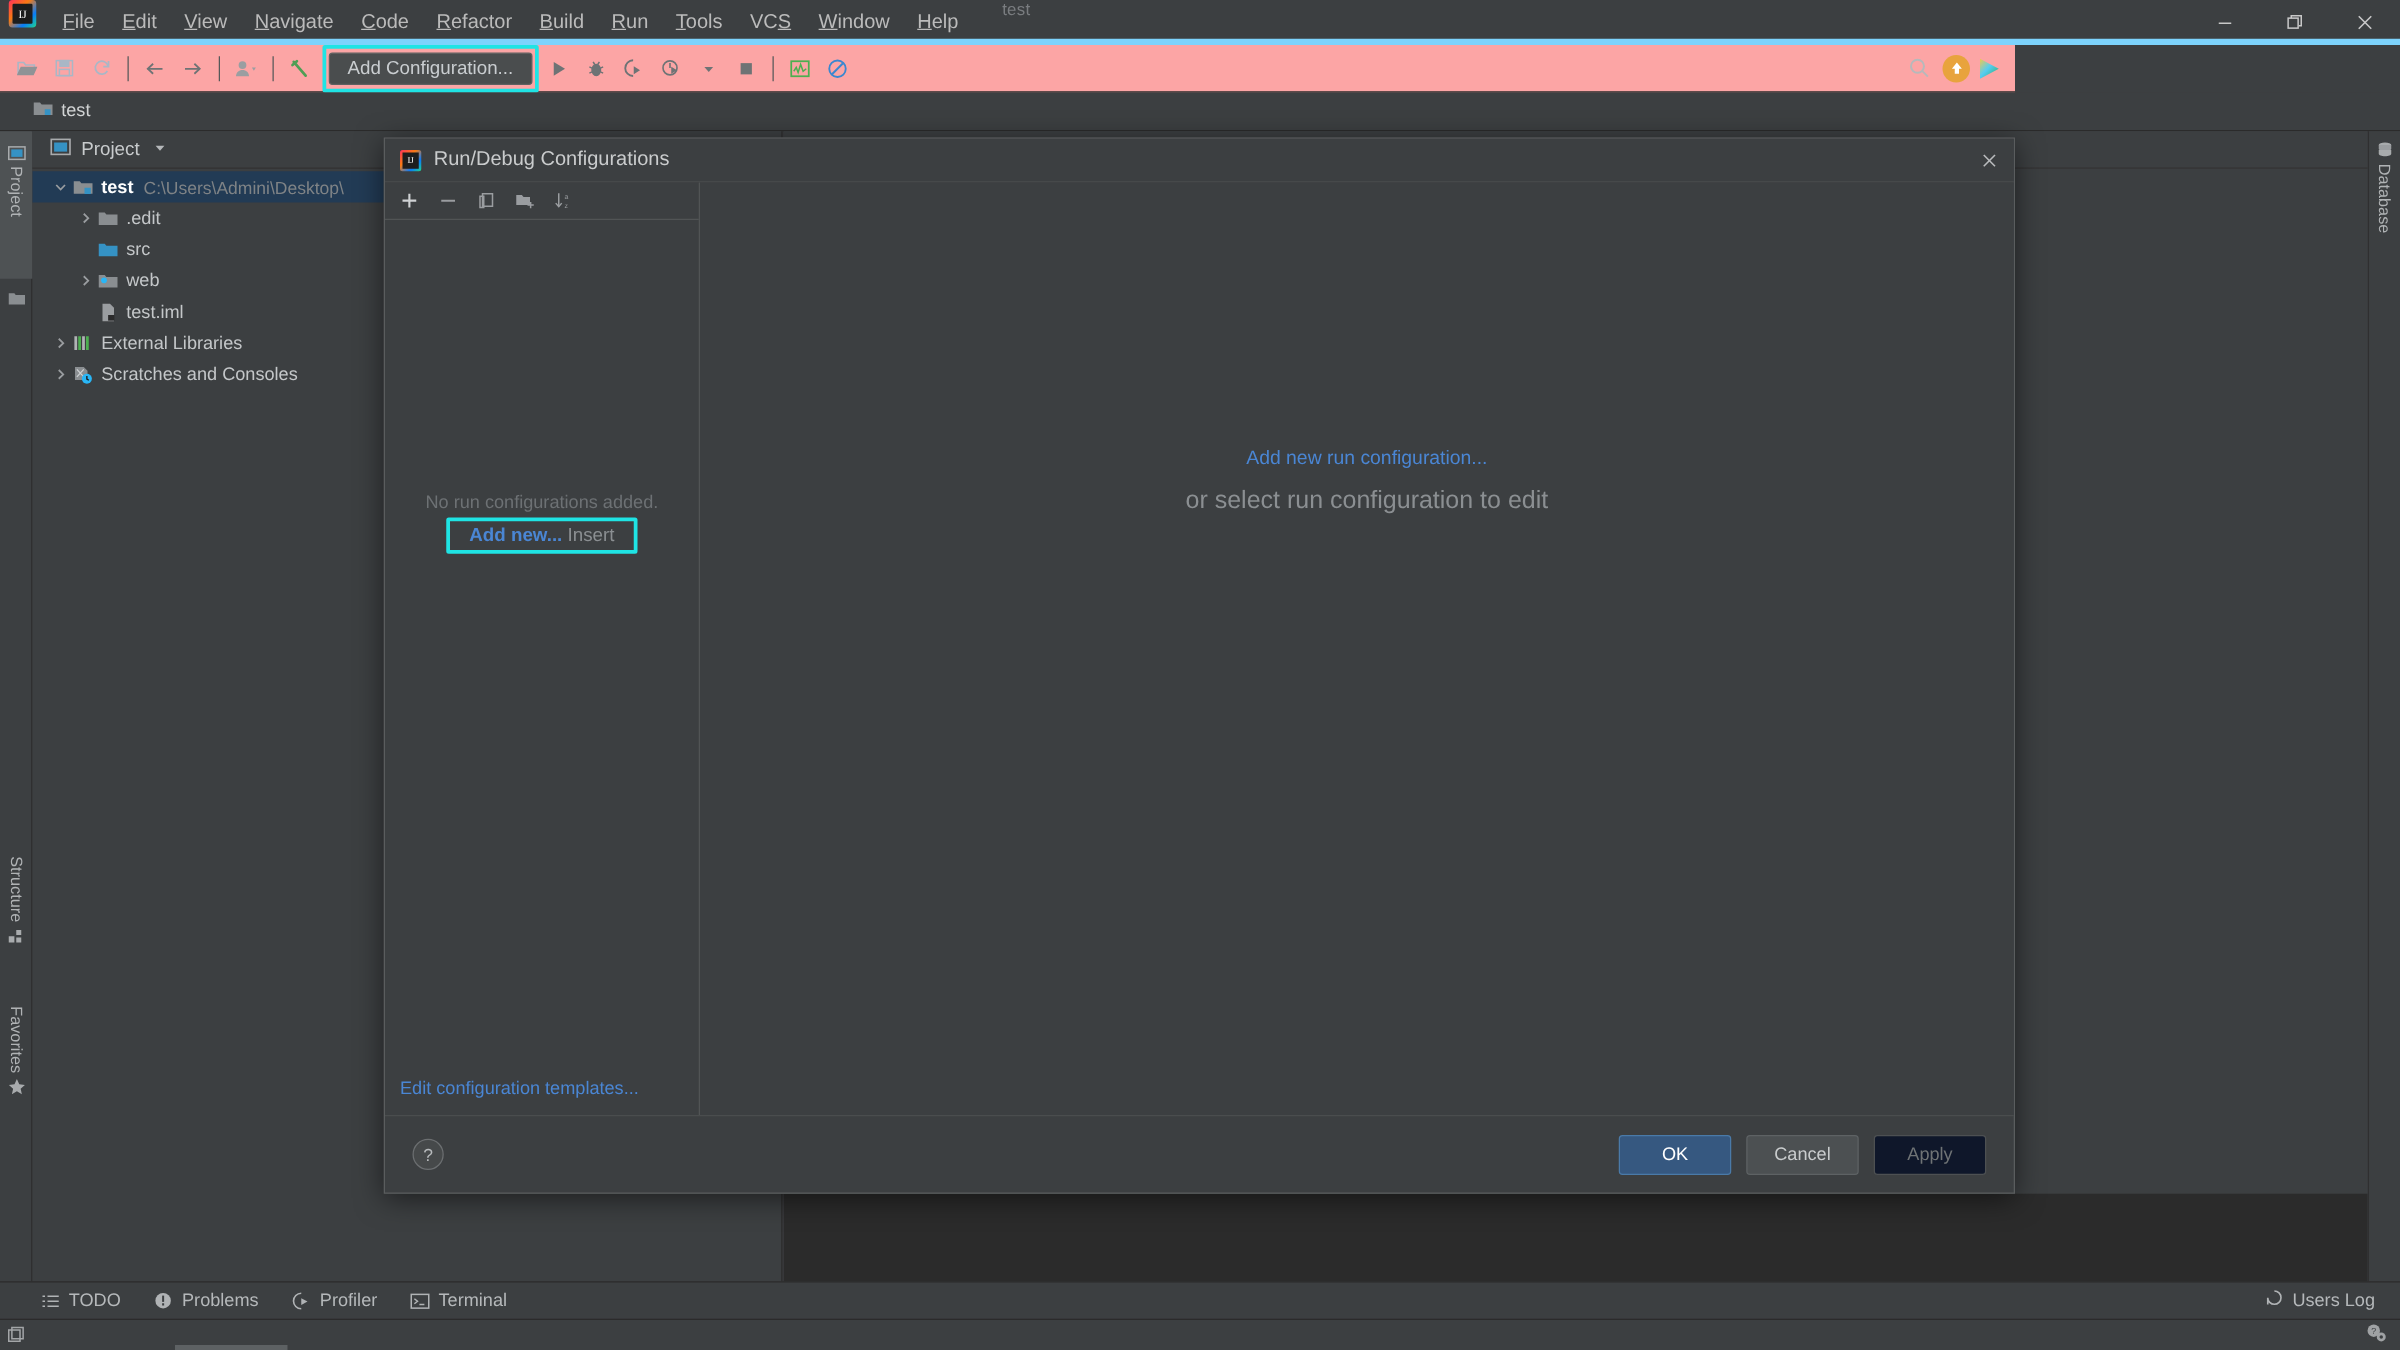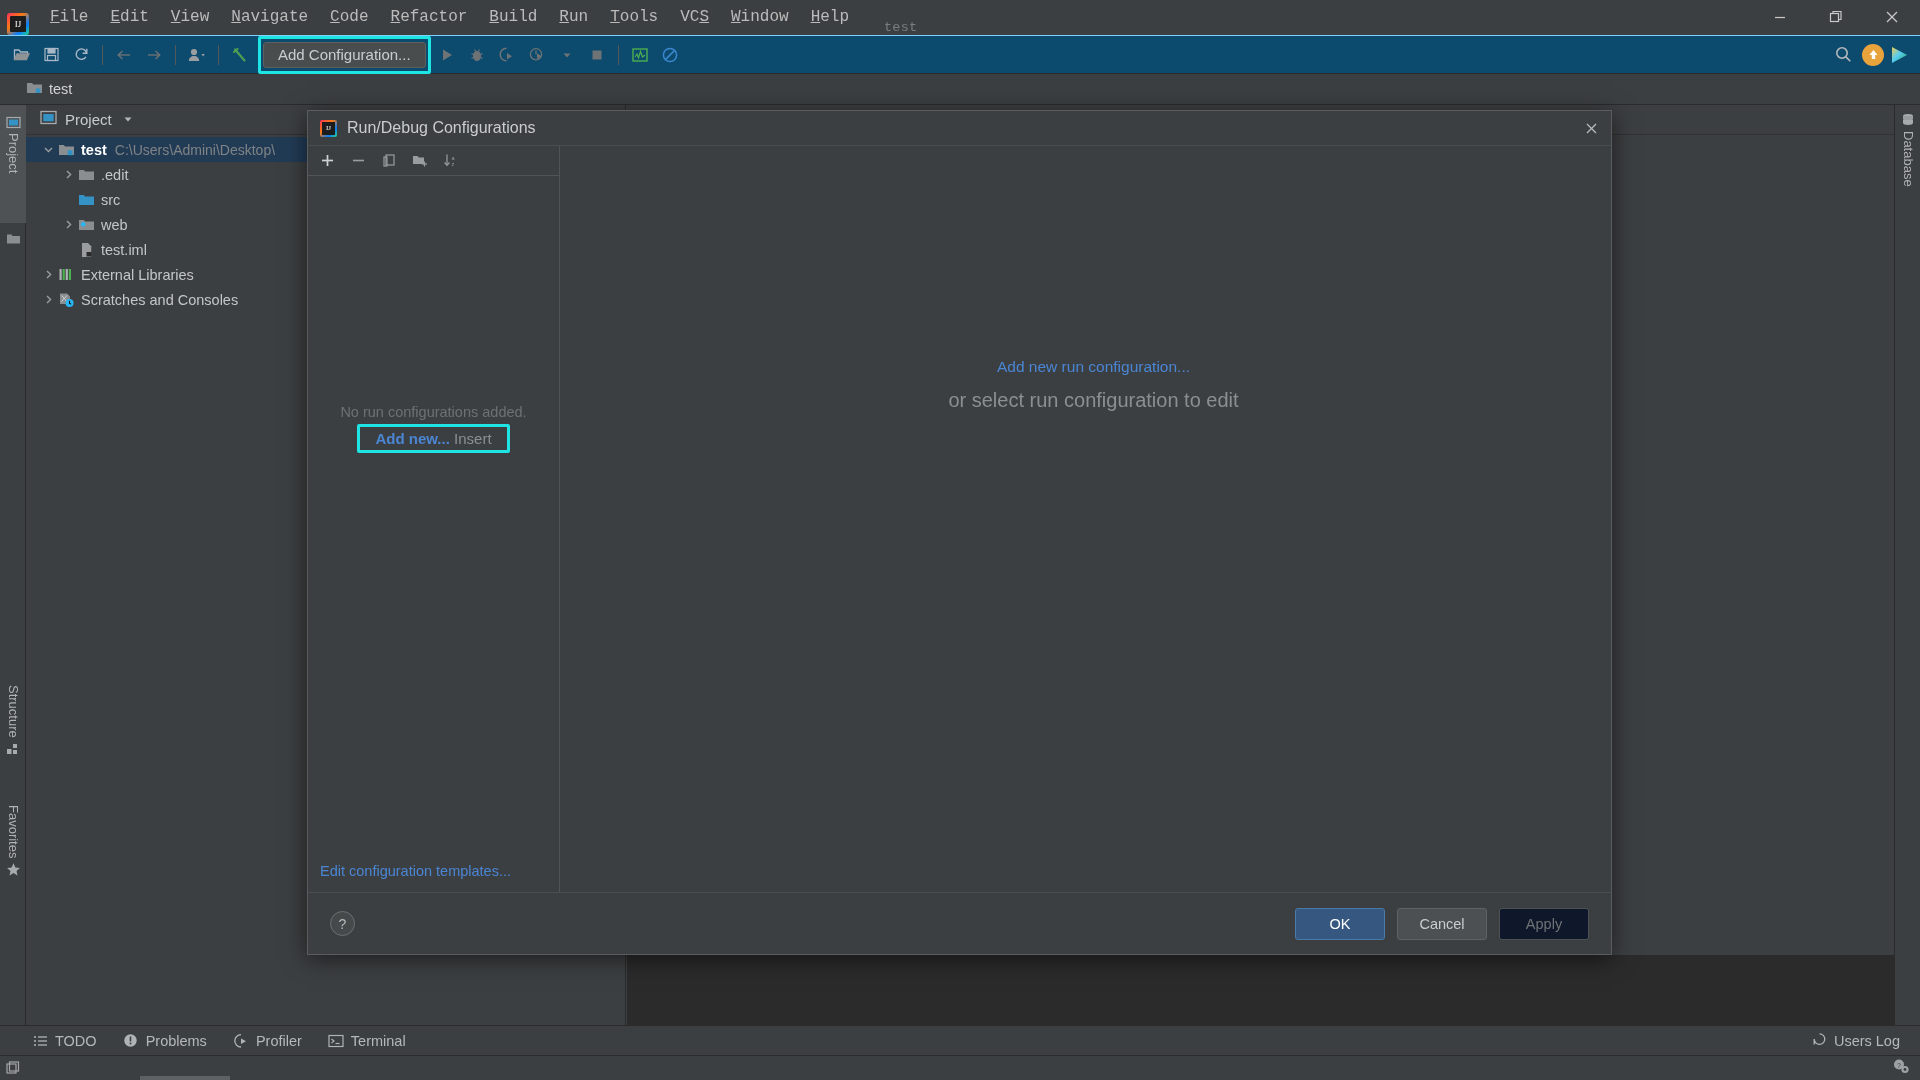--- a/index.html
+++ b/index.html
@@ -8,23 +8,22 @@
     background: #3c3f41;
     font-family: "Liberation Sans", sans-serif;
     overflow: hidden;
     -webkit-font-smoothing: antialiased;
   }
   #app { position: relative; width: 1920px; height: 1080px; background: #3c3f41; }
 
   
   .titlebar {
     position: absolute; top: 0; left: 0; width: 1920px; height: 36px;
-    background: #3c3f41; display: flex; align-items: flex-end;
-    border-bottom: 1px solid #7dd3fc;
-    font-family: Liberation Mono, monospace;
+    background: #3c3f41; display: flex; align-items: flex-start;
+    border-bottom: 5px solid #7dd3fc;
   }
   .logo-ij {
     width: 22px; height: 22px; margin-left: 7px; margin-right: 10px;
     border-radius: 3px; position: relative; overflow: hidden;
     background: linear-gradient(135deg,#fe315d 0%,#f97a12 38%,#087cfa 72%,#21d789 100%);
     flex: none;
   }
   .logo-ij::after {
     content: "IJ"; position: absolute; inset: 3px 3px 3px 3px;
     background: #1d1d1d; color: #fff; font-size: 9px; line-height: 16px;
@@ -43,22 +42,22 @@
     margin-left: auto; display: flex; align-items: center; height: 36px;
   }
   .win-btn {
     width: 56px; height: 36px; display: flex; align-items: center; justify-content: center;
     color: #c8c8c8;
   }
   .win-btn svg { display: block; }
 
   
   .toolbar {
-    position: absolute; top: 36px; left: 0; width: 1920px; height: 38px;
-    background: #0c4a6e; display: flex; align-items: center;
+    position: absolute; top: 36px; left: 0; width: 1612px; height: 38px;
+    background: #fca5a5; display: flex; align-items: center;
     border-bottom: 1px solid #2b2b2b;
   }
   .tb-icon {
     width: 30px; height: 30px; display: flex; align-items: center; justify-content: center;
     color: #a9b7c6; flex: none;
   }
   .tb-icon.dim { color: #6e7375; }
   .tb-sep { width: 1px; height: 20px; background: #555859; margin: 0 6px; flex: none; }
   .tb-pad { width: 6px; flex: none; }
 
@@ -163,21 +162,21 @@
     font-size:7px; line-height:13px; text-align:center; font-family:"Liberation Serif",serif;
   }
   .dlg-title-text { font-size: 16px; color: #cacccd; }
   .dlg-close {
     margin-left: auto; width: 40px; height: 34px; display:flex; align-items:center; justify-content:center;
     color:#b9bbbd;
   }
   .dlg-body { flex: 1; display: flex; min-height: 0; border-top: 1px solid #4a4d4e;}
   .dlg-left {
     width: 252px; background: #3c3f41; border-right: 1px solid #515455;
-    display: flex; flex-direction: column; gap: 10px;
+    display: flex; flex-direction: column;
   }
   .dlg-lefttoolbar {
     height: 30px; display: flex; align-items: center; padding-left: 8px; gap: 9px;
     border-bottom: 1px solid #515455;
   }
   .lt-icon { width: 22px; height: 22px; display:flex; align-items:center; justify-content:center; color:#9a9da0;}
   .lt-icon.on { color: #cfd2d4; }
   .dlg-leftbody { flex: 1; position: relative; }
   .empty-msg {
     position: absolute; top: 218px; left: 0; width: 100%; text-align: center;

